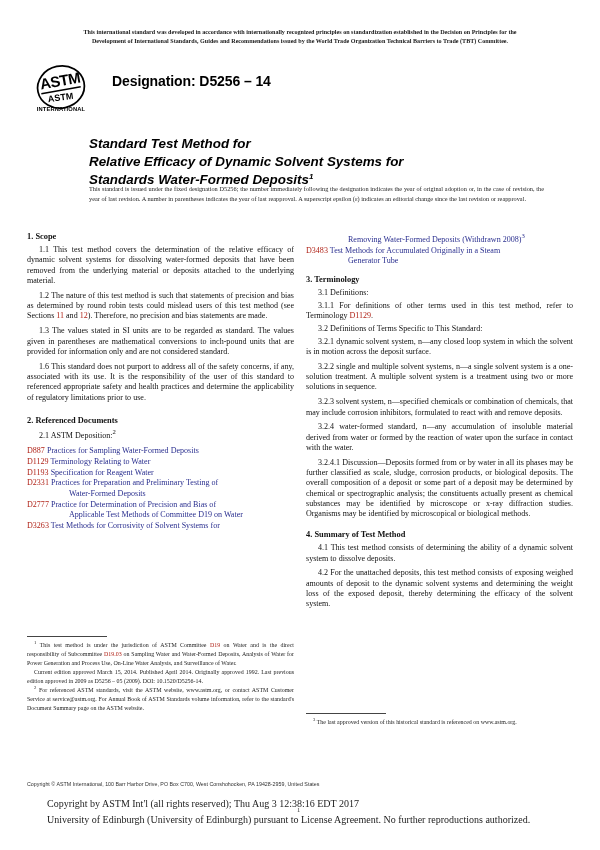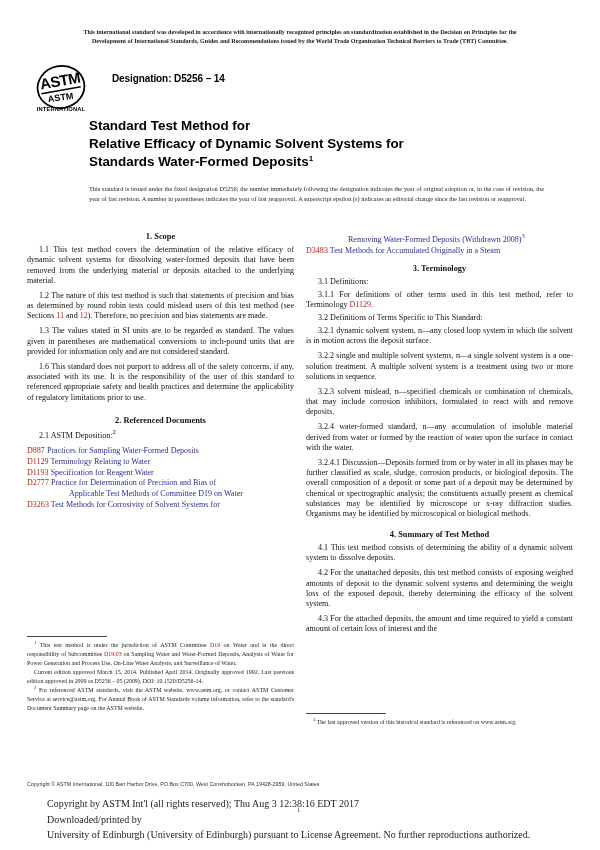--- a/index.html
+++ b/index.html
@@ -49,37 +49,38 @@
     left: 0;
     top: 0;
     width: 62px;
     height: 50px;
   }
   .designation {
     position: absolute;
     left: 82px;
     top: 11px;
     font-family: "Liberation Sans", sans-serif;
-    font-size: 10px;
+    font-size: 14px;
     font-weight: bold;
     letter-spacing: -0.1px;
     color: #000;
   }
 
   
   .title-block {
     position: absolute;
     left: 89px;
-    top: 117px;
+    top: 135px;
     width: 470px;
     font-family: "Liberation Sans", sans-serif;
     font-weight: bold;
     font-size: 13.4px;
     line-height: 1.34;
     color: #000;
+    font-style: italic;
   }
   .title-block sup {
     font-size: 8px;
     vertical-align: super;
     line-height: 0;
   }
 
   .issue-note {
     position: absolute;
     left: 89px;
@@ -103,21 +104,21 @@
   }
   .col-left  { left: 27px; }
   .col-right { left: 306px; }
 
   h2.sec {
     font-size: 8.4px;
     font-weight: bold;
     margin: 0 0 2px 0;
     padding: 0;
     line-height: 1.3;
-    text-align: center;
+    text-align: left;
   }
   .sec-spacer { height: 8px; }
   .sec-spacer-sm { height: 6px; }
 
   p.para {
     margin: 0 0 4.5px 0;
     text-indent: 12px;
     text-align: justify;
     hyphens: auto;
     -webkit-hyphens: auto;
@@ -253,78 +254,77 @@
     <div class="sec-spacer"></div>
 
     <h2 class="sec">2. Referenced Documents</h2>
 
     <p class="para sub-head"><span>2.1 </span><span class="italic">ASTM Deposition:</span><sup>2</sup></p>
 
     <ul class="std-list">
       <li><span class="ref">D887</span> <span class="reftext">Practices for Sampling Water-Formed Deposits</span></li>
       <li><span class="ref">D1129</span> <span class="reftext">Terminology Relating to Water</span></li>
       <li><span class="ref">D1193</span> <span class="reftext">Specification for Reagent Water</span></li>
+      <li><span class="ref">D2331</span> <span class="reftext">Practices for Preparation and Preliminary Testing of</span><span class="std-cont reftext">Water-Formed Deposits</span></li>
       <li><span class="ref">D2777</span> <span class="reftext">Practice for Determination of Precision and Bias of</span><span class="std-cont reftext">Applicable Test Methods of Committee D19 on Water</span></li>
       <li><span class="ref">D3263</span> <span class="reftext">Test Methods for Corrosivity of Solvent Systems for</span></li>
     </ul>
   </div>
 
   <div class="col col-right">
 
     <ul class="std-list">
       <li>
           <span class="std-cont reftext"><span>Removing Water-Formed Deposits (Withdrawn 2008)</span><sup>3</sup></span>
         </li>
-      <li><span class="ref">D3483</span> <span class="reftext">Test Methods for Accumulated Originally in a Steam</span></li>
+      <li><span class="ref">D3483</span> <span class="reftext">Test Methods for Accumulated Originally in a Steam</span><span class="std-cont reftext">Generator Tube</span></li>
     </ul>
 
     <div class="sec-spacer"></div>
 
     <h2 class="sec">3. Terminology</h2>
 
     <p class="para tight"><span>3.1 </span><span class="italic">Definitions:</span></p>
 
     <p class="para tight"><span>3.1.1 For definitions of other terms used in this test method, refer to Terminology </span><span class="ref">D1129</span><span>.</span></p>
 
     <p class="para tight"><span>3.2 </span><span class="italic">Definitions of Terms Specific to This Standard:</span></p>
 
     <p class="para"><span>3.2.1 </span><span class="italic">dynamic solvent system, n</span><span>—any closed loop system in which the solvent is in motion across the deposit surface.</span></p>
 
     <p class="para"><span>3.2.2 </span><span class="italic">single and multiple solvent systems, n</span><span>—a single solvent system is a one-solution treatment. A multiple solvent system is a treatment using two or more solutions in sequence.</span></p>
 
-    <p class="para"><span>3.2.3 </span><span class="italic">solvent mislead, n</span><span>—specified chemicals or combination of chemicals, that may include corrosion inhibitors, formulated to react with and remove deposits.</span></p>
+    <p class="para"><span>3.2.3 </span><span class="italic">solvent system, n</span><span>—specified chemicals or combination of chemicals, that may include corrosion inhibitors, formulated to react with and remove deposits.</span></p>
 
     <p class="para"><span>3.2.4 </span><span class="italic">water-formed standard, n</span><span>—any accumulation of insoluble material derived from water or formed by the reaction of water upon the surface in contact with the water.</span></p>
 
     <p class="para"><span>3.2.4.1 </span><span class="italic">Discussion</span><span>—Deposits formed from or by water in all its phases may be further classified as scale, sludge, corrosion products, or biological deposits. The overall composition of a deposit or some part of a deposit may be determined by chemical or spectrographic analysis; the constituents actually present as chemical substances may be identified by microscope or x-ray diffraction studies. Organisms may be identified by microscopical or biological methods.</span></p>
 
     <div class="sec-spacer-sm"></div>
 
     <h2 class="sec">4. Summary of Test Method</h2>
 
     <p class="para"><span>4.1 This test method consists of determining the ability of a dynamic solvent system to dissolve deposits.</span></p>
     <p class="para"><span>4.2 For the unattached deposits, this test method consists of exposing weighed amounts of deposit to the dynamic solvent systems and determining the weight loss of the exposed deposit, thereby determining the efficacy of the solvent system.</span></p>
-    <p class="para"><span>4.3 For the attached deposits, the amount and time required to yield a constant amount of certain loss of interest and the</span></p>
   </div>
 
   <div class="footnotes fn-left">
     <div class="fn-rule"></div>
     <p><sup>1</sup><span> This test method is under the jurisdiction of ASTM Committee </span><span class="ref">D19</span><span> on Water and is the direct responsibility of Subcommittee </span><span class="ref">D19.03</span><span> on Sampling Water and Water-Formed Deposits, Analysis of Water for Power Generation and Process Use, On-Line Water Analysis, and Surveillance of Water.</span></p>
     <p>Current edition approved March 15, 2014. Published April 2014. Originally approved 1992. Last previous edition approved in 2009 as D5256 – 05 (2009). DOI: 10.1520/D5256-14.</p>
     <p><sup>2</sup><span> For referenced ASTM standards, visit the ASTM website, www.astm.org, or contact ASTM Customer Service at service@astm.org. For </span><span class="italic">Annual Book of ASTM Standards</span><span> volume information, refer to the standard's Document Summary page on the ASTM website.</span></p>
   </div>
 
   <div class="footnotes fn-right">
     <div class="fn-rule"></div>
     <p><sup>3</sup><span> The last approved version of this historical standard is referenced on www.astm.org.</span></p>
   </div>
 
   <div class="copyright-line">Copyright © ASTM International, 100 Barr Harbor Drive, PO Box C700, West Conshohocken, PA 19428-2959, United States</div>
 
   <div class="license-block">
     <div>Copyright by ASTM Int'l (all rights reserved); Thu Aug  3 12:38:16 EDT 2017</div>
-    <div>Downloaded/printed by</div>
     <div>University of Edinburgh (University of Edinburgh) pursuant to License Agreement. No further reproductions authorized.</div>
   </div>
 
   <div class="page-number">1</div>
 
 </div>
 
 </body></html>

